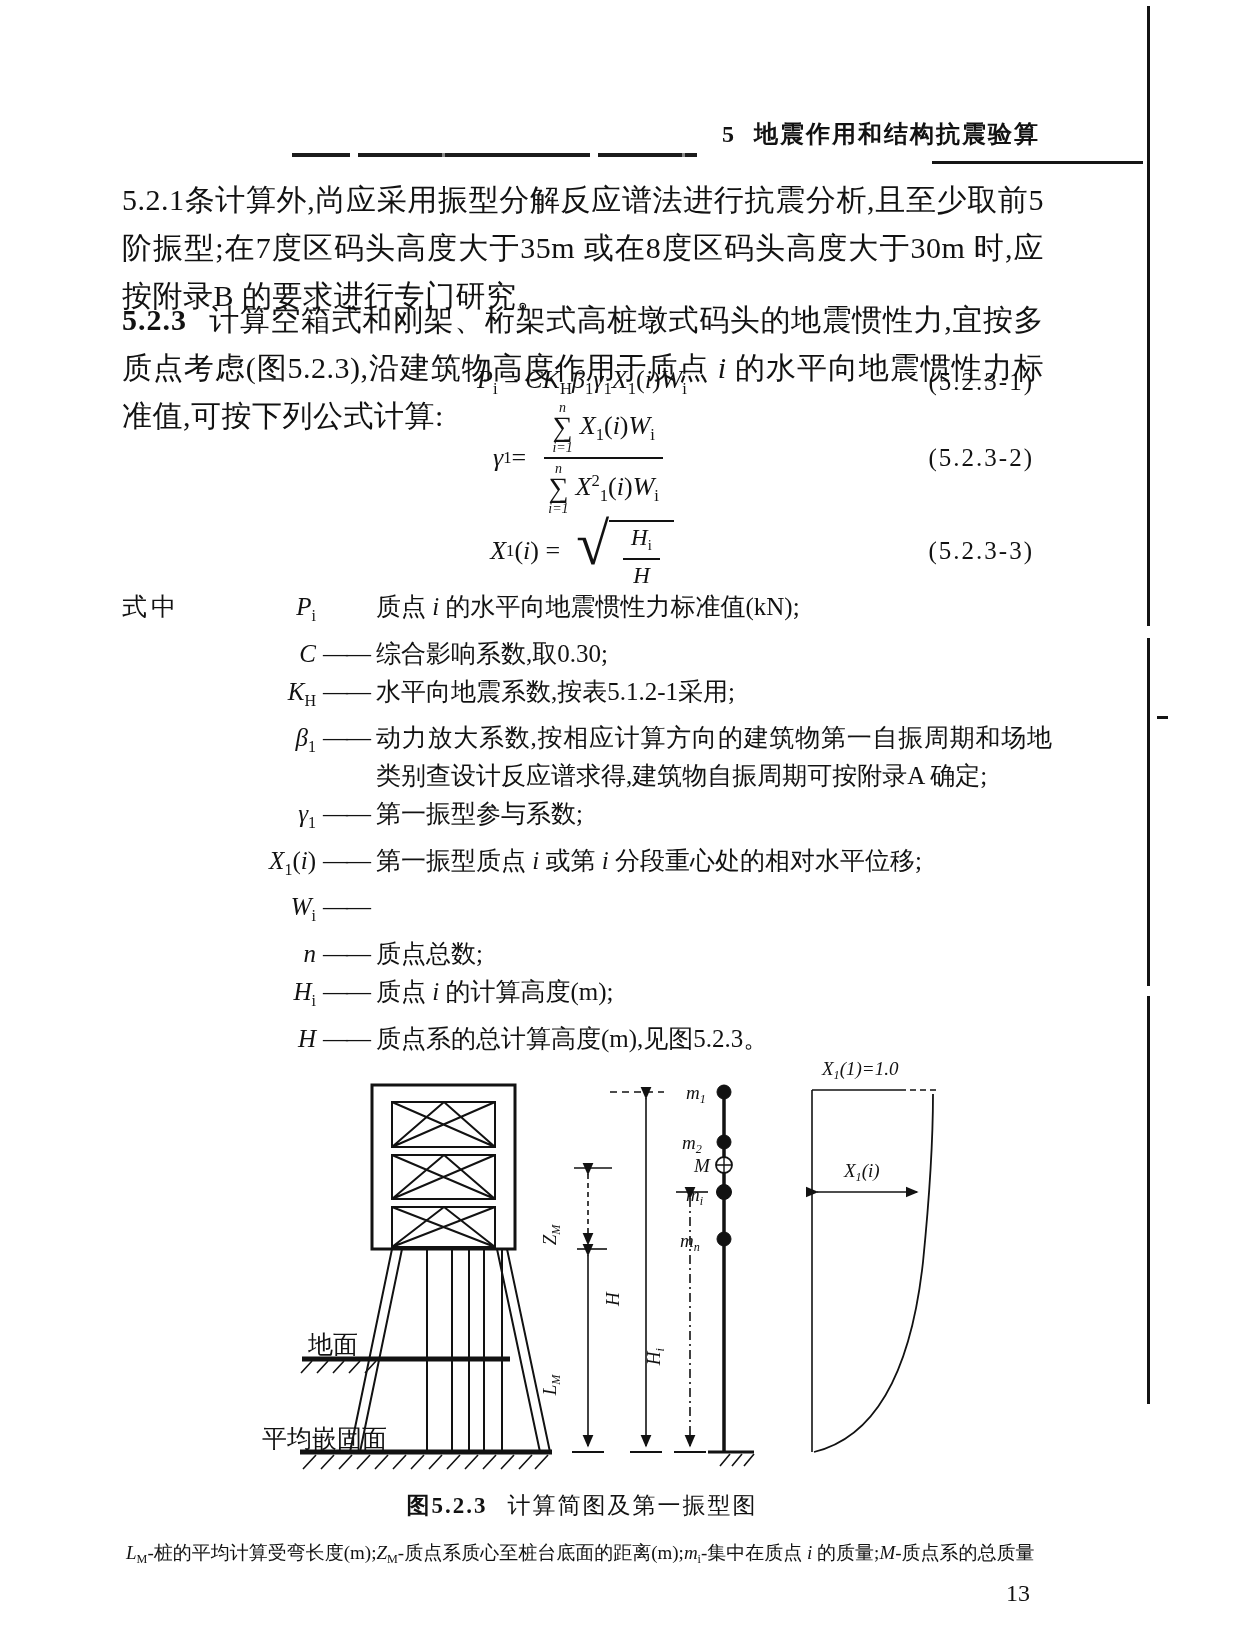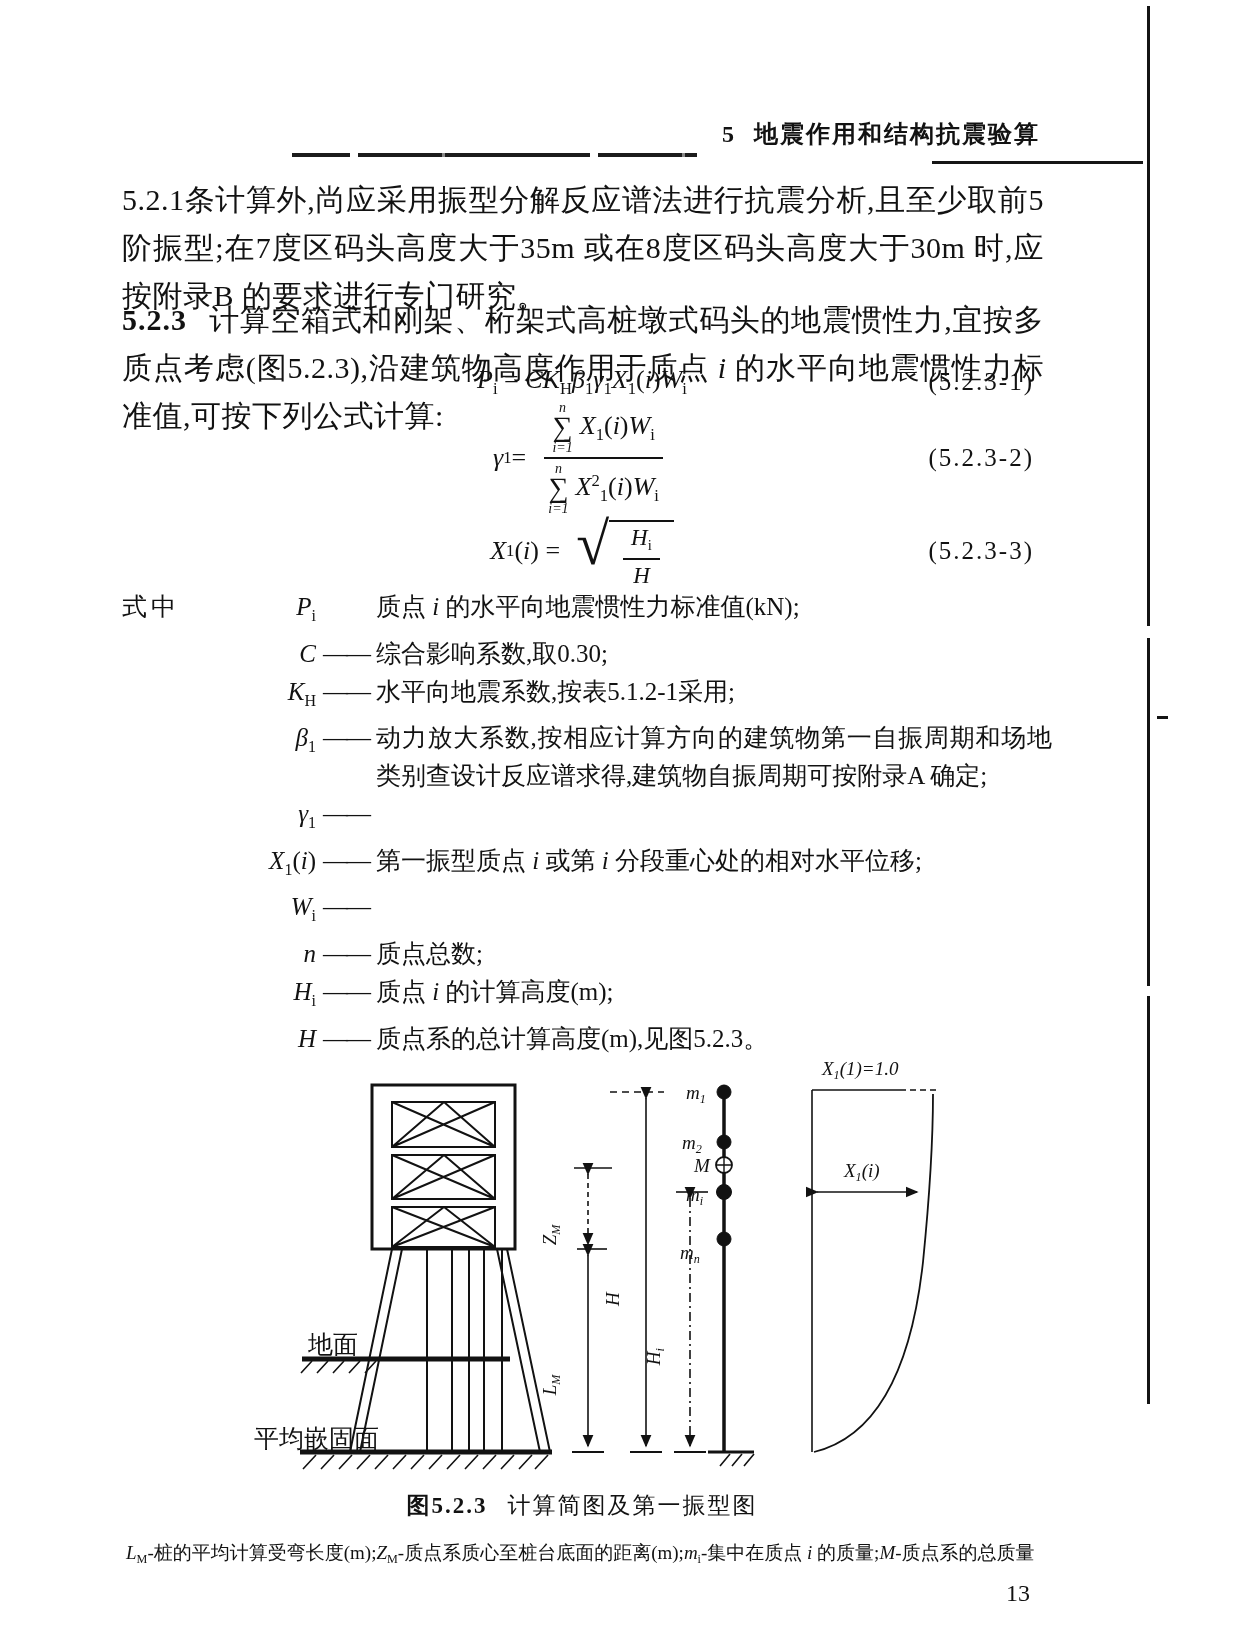--- a/index.html
+++ b/index.html
@@ -151,20 +151,21 @@
     <div class="def-row">
       <span class="def-intro"></span>
       <span class="def-term"><i>β</i><sub>1</sub></span>
       <span class="def-dash">——</span>
       <span class="def-desc">动力放大系数,按相应计算方向的建筑物第一自振周期和场地类别查设计反应谱求得,建筑物自振周期可按附录A 确定;</span>
     </div>
     <div class="def-row">
       <span class="def-intro"></span>
       <span class="def-term"><i>γ</i><sub>1</sub></span>
       <span class="def-dash">——</span>
+      <span class="def-desc">第一振型参与系数;</span>
     </div>
     <div class="def-row">
       <span class="def-intro"></span>
       <span class="def-term"><i>X</i><sub>1</sub>(<i>i</i>)</span>
       <span class="def-dash">——</span>
       <span class="def-desc">第一振型质点 <i>i</i> 或第 <i>i</i> 分段重心处的相对水平位移;</span>
     </div>
     <div class="def-row">
       <span class="def-intro"></span>
       <span class="def-term"><i>W</i><sub>i</sub></span>
@@ -260,30 +261,30 @@
           <path d="M560 38 L560 400" stroke-width="1.6"></path>
           <path d="M560 38 L648 38" stroke-width="1.6"></path>
           <path d="M648 38 L684 38" stroke-width="1.6" stroke-dasharray="6 4"></path>
           <path d="M562 400 C 628 384 660 310 671 210 C 677 150 681 90 681 42" stroke-width="1.8"></path>
           <path d="M565 140 L665 140" stroke-width="1.6" marker-start="url(#arr)" marker-end="url(#arr)"></path>
         </g>
       </g>
     </svg>
     
     <span class="fig-label" style="left:56px; top:276px;">地面</span>
-    <span class="fig-label" style="left:2px; top:370px;">平均嵌固面</span>
+    <span class="fig-label" style="left:10px; top:370px;">平均嵌固面</span>
     <span class="fig-label fig-math rot" style="left:312px; top:168px;"><i>Z</i><sub>M</sub></span>
     <span class="fig-label fig-math rot" style="left:312px; top:318px;"><i>L</i><sub>M</sub></span>
     <span class="fig-label fig-math rot" style="left:372px; top:232px;"><i>H</i></span>
     <span class="fig-label fig-math rot" style="left:416px; top:288px;"><i>H</i><sub>i</sub></span>
     <span class="fig-label fig-math" style="left:434px; top:30px;"><i>m</i><sub>1</sub></span>
     <span class="fig-label fig-math" style="left:430px; top:80px;"><i>m</i><sub>2</sub></span>
     <span class="fig-label fig-math" style="left:442px; top:103px;"><i>M</i></span>
     <span class="fig-label fig-math" style="left:434px; top:132px;"><i>m</i><sub>i</sub></span>
-    <span class="fig-label fig-math" style="left:428px; top:190px;text-align:right;"><i>m</i><sub>n</sub></span>
+    <span class="fig-label fig-math" style="left:428px; top:178px;text-align:right;"><i>m</i><sub>n</sub></span>
     <span class="fig-label fig-math" style="left:570px; top:6px;"><i>X</i><sub>1</sub>(1)=1.0</span>
     <span class="fig-label fig-math" style="left:592px; top:108px;"><i>X</i><sub>1</sub>(<i>i</i>)</span>
   </div>
 
   <div class="abs caption">
     <span class="cap-no">图5.2.3</span><span>计算简图及第一振型图</span>
   </div>
   <div class="abs footnote"><i>L</i><sub>M</sub>-桩的平均计算受弯长度(m);<i>Z</i><sub>M</sub>-质点系质心至桩台底面的距离(m);<i>m</i><sub>i</sub>-集中在质点 <i>i</i> 的质量;<i>M</i>-质点系的总质量</div>
   <div class="abs page-no">13</div>
 

